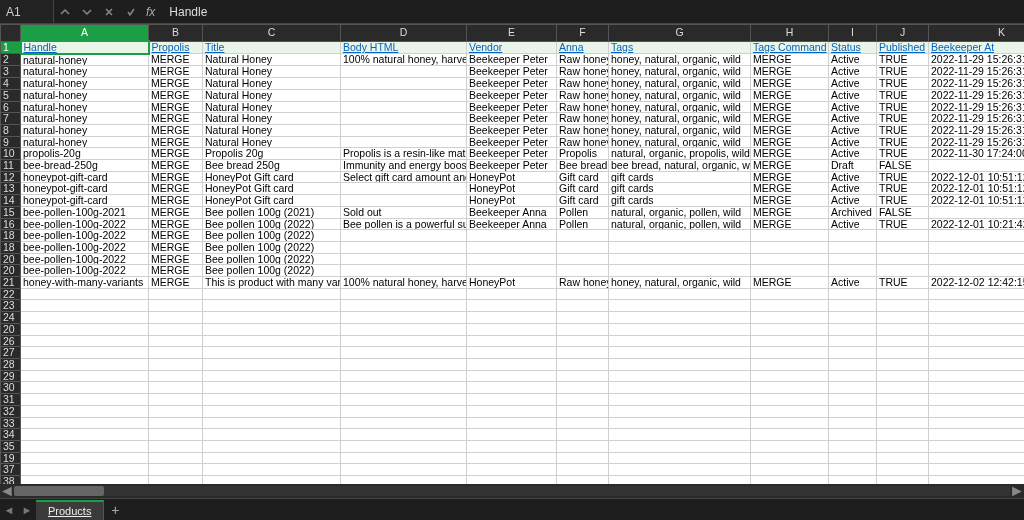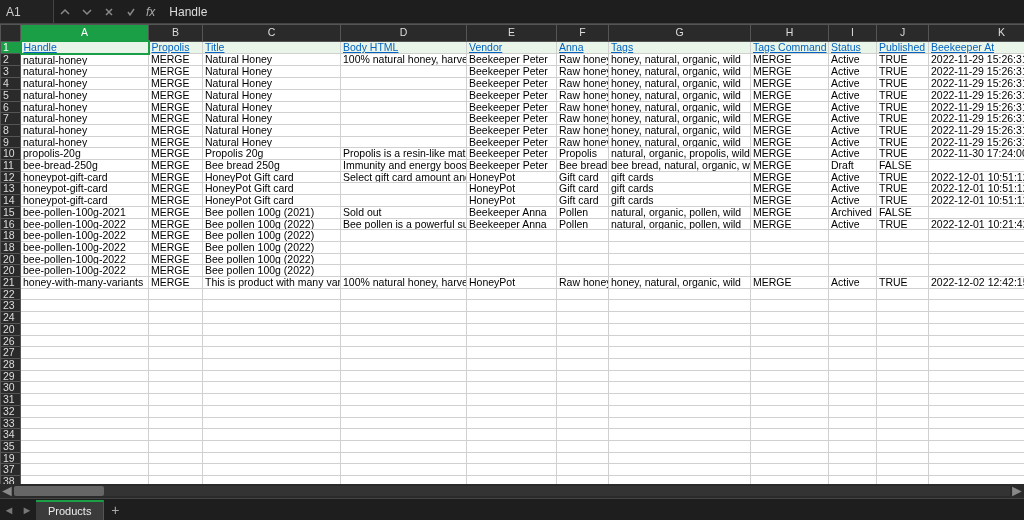--- a/index.html
+++ b/index.html
@@ -66,20 +66,21 @@
   .hscroll .thumb { position:absolute; left:0; width:90px; height:10px; background:#666; border-radius:2px; }
   
   .tab-bar {
     height: 22px; background:#1e1e1e; display:flex; align-items:center;
     border-top:1px solid #444; font-size:11px;
   }
   .tab-nav { width:36px; display:flex; justify-content:space-around; color:#777; }
   .sheet-tab {
     background:#3b3b3b; color:#eee; padding:3px 12px; border-right:1px solid #555;
     border-top:2px solid #1a9e46;
+    text-decoration:underline;
   }
   .add-tab { width:22px; text-align:center; color:#aaa; font-size:14px; }
   
   
   .cA{width:128px}.cB{width:54px}.cC{width:138px}.cD{width:126px}.cE{width:90px}
   .cF{width:52px}.cG{width:142px}.cH{width:78px}.cI{width:48px}.cJ{width:52px}
   .cK{width:146px}
 </style>
 </head>
 <body>

